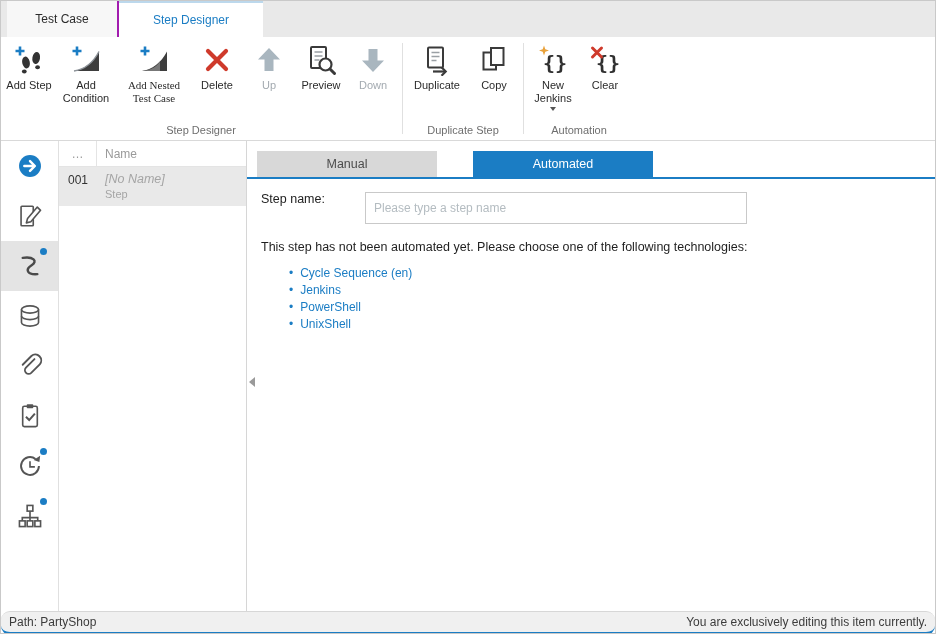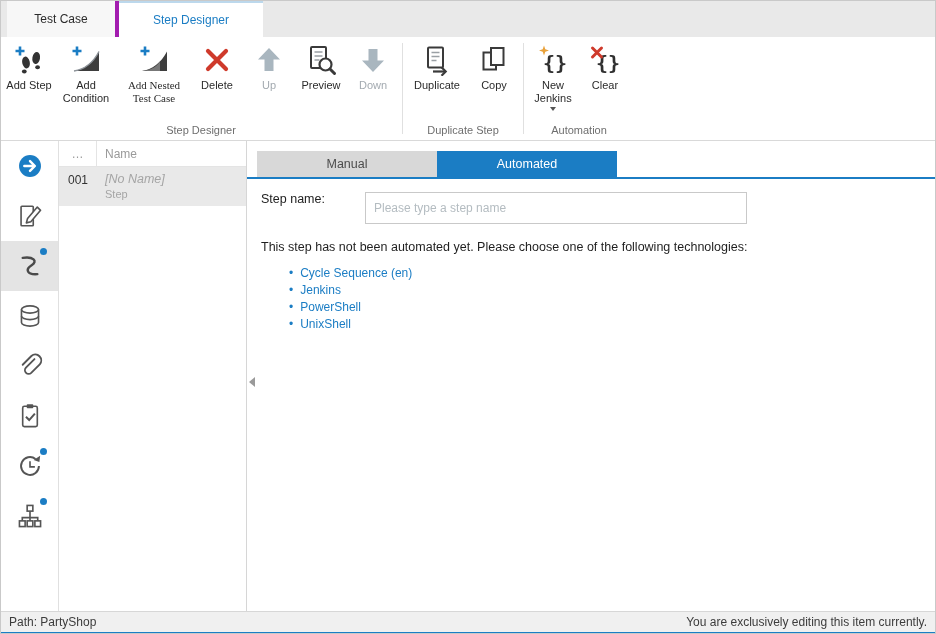--- a/index.html
+++ b/index.html
@@ -1,21 +1,21 @@
 <!DOCTYPE html>
 <html><head>
 <meta charset="utf-8">
 <style>
   * { margin:0; padding:0; box-sizing:border-box; }
   body { font-family:"Liberation Sans", sans-serif; background:#fff; }
   .app { width:936px; height:634px; display:flex; flex-direction:column; overflow:hidden; border:1px solid #c9c9c9; background:#fff; }
 
   
   .top-strip { height:36px; background:#e9e9e9; display:flex; align-items:stretch; flex:0 0 auto; }
-  .doc-tab { width:112px; margin-left:6px; background:#f7f7f7; display:flex; align-items:center; justify-content:center; font-size:12px; color:#2b2b2b; cursor:pointer; border-right:4px solid #a21caf; }
+  .doc-tab { width:112px; margin-left:6px; background:#f7f7f7; display:flex; align-items:center; justify-content:center; font-size:12px; color:#2b2b2b; cursor:pointer; border-right:2px solid #a21caf; }
   .ribbon-tab { width:144px; background:#ffffff; display:flex; align-items:center; justify-content:center; font-size:12px; color:#1b7dc4; cursor:pointer; border-top:2px solid #bcd8ec; }
 
   
   .ribbon { height:104px; flex:0 0 auto; background:#fff; border-bottom:1px solid #d9d9d9; display:flex; padding-left:2px; }
   .rgroup { display:flex; flex-direction:column; }
   .btn-row { flex:1; display:flex; align-items:flex-start; padding-top:4px; }
   .group-label { text-align:center; font-size:11px; color:#6e6e6e; padding:1px 0 4px; }
   .vsep { width:1px; background:#e0e0e0; margin:6px 3px; }
   .rbtn { width:52px; display:flex; flex-direction:column; align-items:center; padding:3px 2px; border-radius:2px; cursor:pointer; }
   .rbtn.w62 { width:62px; }
@@ -46,37 +46,37 @@
   .sp-col-name { padding-left:8px; }
   .sp-row { background:#e9e9e9; display:flex; padding:5px 0 6px; cursor:pointer; }
   .sp-row-id { width:38px; text-align:center; font-size:12px; color:#333; padding-top:1px; }
   .sp-row-main { flex:1; padding-left:8px; }
   .sp-row-name { font-style:italic; color:#a5a5a5; font-size:12.5px; }
   .sp-row-type { color:#a5a5a5; font-size:11px; margin-top:2px; }
 
   
   .main { flex:1; background:#fff; position:relative; }
   .collapse-handle { position:absolute; left:2px; top:236px; width:0; height:0; border-top:5px solid transparent; border-bottom:5px solid transparent; border-right:6px solid #9a9a9a; cursor:pointer; }
-  .mtab-row { margin:10px 0 0 10px; display:flex; }
+  .mtab-row { margin:10px 0 0 10px; display:flex;gap:36px; }
   .mtab { width:180px; height:26px; display:flex; align-items:center; justify-content:center; font-size:12.5px; cursor:pointer; }
   .mtab.inactive { background:#d8d8d8; color:#4c4c4c; }
   .mtab.active { background:#1b7dc4; color:#fff; }
   .mtab-underline { height:2px; background:#1b7dc4; width:100%; }
   .form-row { margin:13px 0 0 14px; display:flex; align-items:flex-start; }
   .form-label { font-size:12.5px; color:#222; width:104px; }
   .step-name-input { width:382px; height:32px; border:1px solid #c9c9c9; padding:0 8px; font-size:12px; color:#333; font-family:"Liberation Sans", sans-serif; outline:none; }
   .step-name-input::placeholder { color:#b4bcc1; }
   .msg { margin:16px 0 0 14px; font-size:12.5px; color:#1f1f1f; }
   .tech-list { margin:10px 0 0 42px; }
   .tech-item { display:flex; align-items:center; gap:7px; height:17px; }
   .tech-bullet { color:#1b7dc4; font-size:12px; }
   .tech-link { color:#1b7dc4; font-size:12px; text-decoration:none; cursor:pointer; }
 
   
-  .status-bar { height:24px; flex:0 0 auto; background:#f0f0f0; border-top:1px solid #d7d7d7; border-bottom:3px solid #1b7dc4; display:flex; align-items:center; justify-content:space-between; padding:0 8px; font-size:12px; color:#3c3c3c; }
+  .status-bar { height:24px; flex:0 0 auto; background:#f0f0f0; border-top:1px solid #d7d7d7; border-bottom:3px solid #1b7dc4; display:flex; align-items:center; justify-content:space-between; padding:0 8px; font-size:12px; color:#3c3c3c;border-radius:9px; }
 </style>
 </head>
 <body>
 
 <div class="app">
 
   <div class="top-strip">
     <div class="doc-tab">
       <span>Test Case</span>
     </div>

